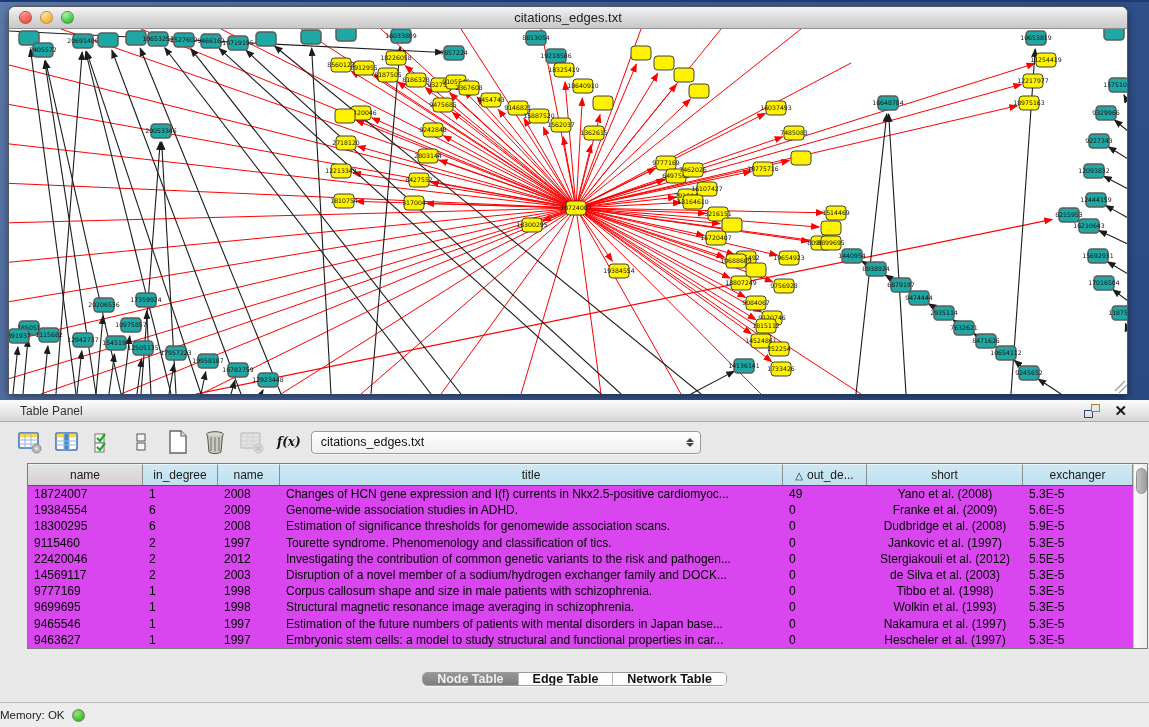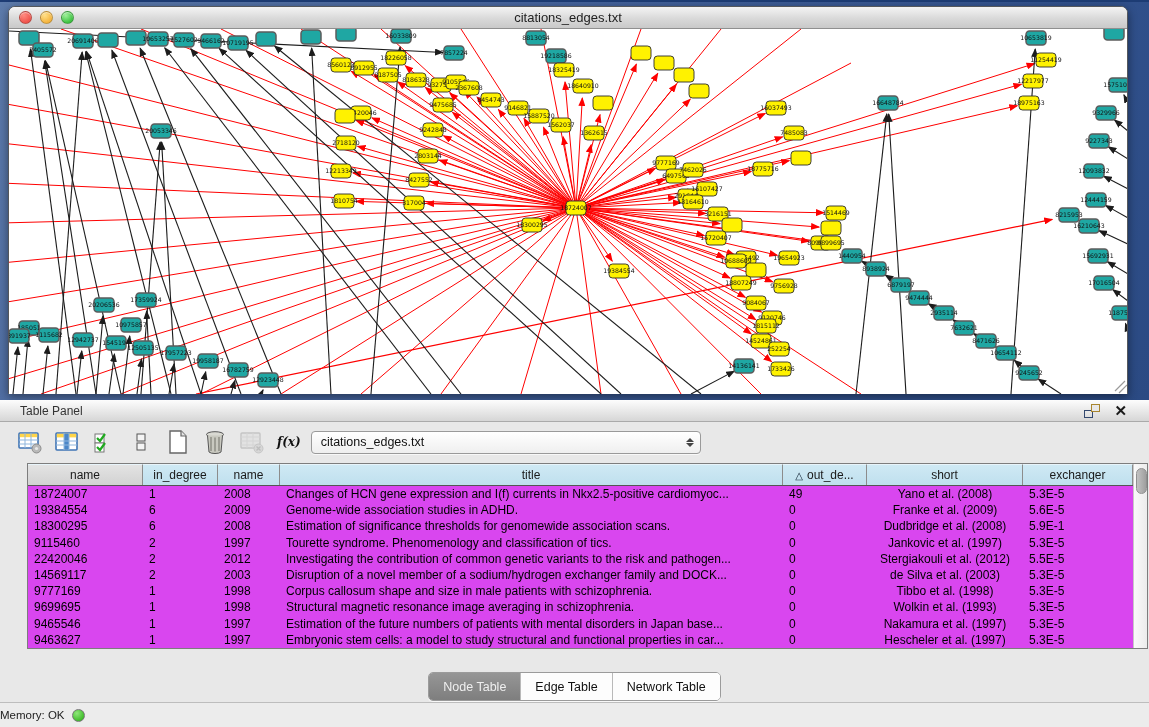--- a/index.html
+++ b/index.html
@@ -57,22 +57,22 @@
   .g-head .hc.namecol { background:linear-gradient(#e3e3e3,#d2d2d2); }
   .g-head .hc .tri { font-size:10px; margin-right:4px; color:#123; }
   .g-body .row { display:flex; height:16.2px; font-size:12px; color:#000; align-items:center; cursor:default; }
   .g-body .cell { padding:0 0 0 6px; overflow:hidden; white-space:nowrap; }
   .c0{width:115px;} .c1{width:75px;} .c2{width:62px;} .c3{width:503px;} .c4{width:84px;} .c5{width:156px; text-align:center; padding:0!important;} .c6{width:110px;}
   .vscroll { width:16px; border-left:1px solid #c8c8c8; background:linear-gradient(90deg,#fafafa,#ececec); position:relative; }
   .vthumb { position:absolute; left:2px; top:4px; width:11px; height:26px; border-radius:6px;
     background:linear-gradient(90deg,#c2c2c2,#9f9f9f); border:1px solid #909090; }
 
   .seg-tabs { position:absolute; left:0; right:0; top:272px; display:flex; justify-content:center; }
-  .seg { display:flex; border:1px solid #9b9b9b; border-radius:5px; overflow:hidden; height:29px;
-    box-shadow:0 1px 1px rgba(255,255,255,.8), inset 0 1px 0 rgba(255,255,255,.4); background:#fff; }
+  .seg { display:flex; border:1px solid #9b9b9b; border-radius:5px; overflow:hidden; height:14px;
+    box-shadow:0 1px 1px rgba(255,255,255,.8), inset 0 1px 0 rgba(255,255,255,.4); background:#fff;font-weight:bold; }
   .seg .tab { padding:0 14px; font-size:12.5px; display:flex; align-items:center; color:#111; background:#fdfdfd;
     border-right:1px solid #b9b9b9; cursor:pointer; }
   .seg .tab:last-child { border-right:none; }
   .seg .tab.sel { background:linear-gradient(#969696,#7e7e7e); color:#efefef; }
 
   .statusbar { position:absolute; bottom:0; left:0; right:0; height:25px; background:#ececec;
     border-top:1px solid #bdbdbd; display:flex; align-items:center; justify-content:flex-start; padding-right:10px; }
   .mem-label { font-size:11.5px; color:#222; margin-right:7px; }
   .mem-dot { width:13px; height:13px; border-radius:50%; background:radial-gradient(circle at 35% 30%, #8fe77a, #3dbb28 75%); border:1px solid #777; }
 </style>
@@ -828,21 +828,21 @@
             <div class="cell c5">Franke et al. (2009)</div>
             <div class="cell c6">5.6E-5</div>
           </div>
           <div class="row">
             <div class="cell c0">18300295</div>
             <div class="cell c1">6</div>
             <div class="cell c2">2008</div>
             <div class="cell c3">Estimation of significance thresholds for genomewide association scans.</div>
             <div class="cell c4">0</div>
             <div class="cell c5">Dudbridge et al. (2008)</div>
-            <div class="cell c6">5.9E-1</div>
+            <div class="cell c6">5.9E-5</div>
           </div>
           <div class="row">
             <div class="cell c0">9115460</div>
             <div class="cell c1">2</div>
             <div class="cell c2">1997</div>
             <div class="cell c3">Tourette syndrome. Phenomenology and classification of tics.</div>
             <div class="cell c4">0</div>
             <div class="cell c5">Jankovic et al. (1997)</div>
             <div class="cell c6">5.3E-5</div>
           </div>

